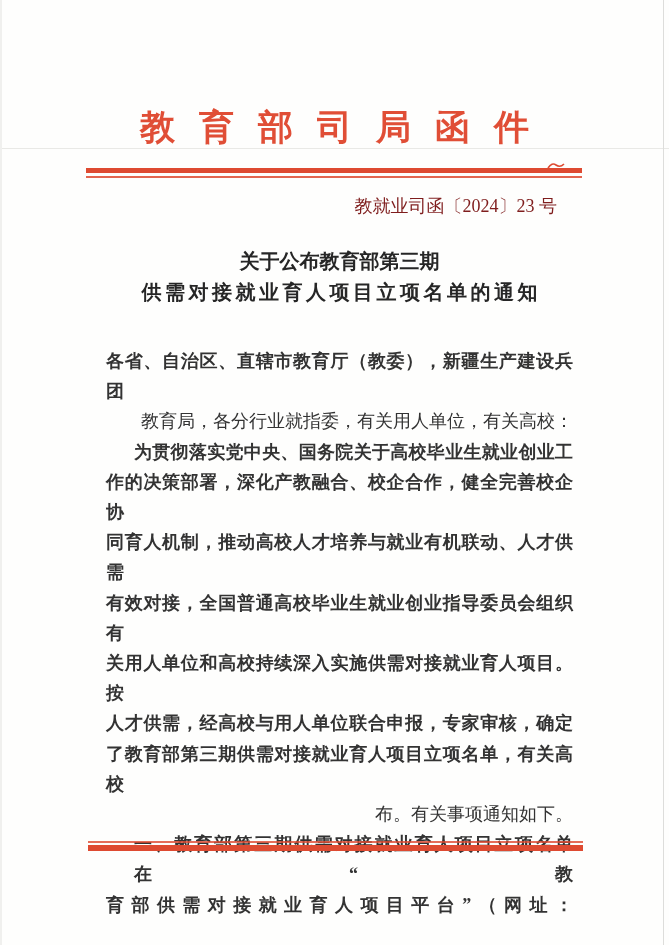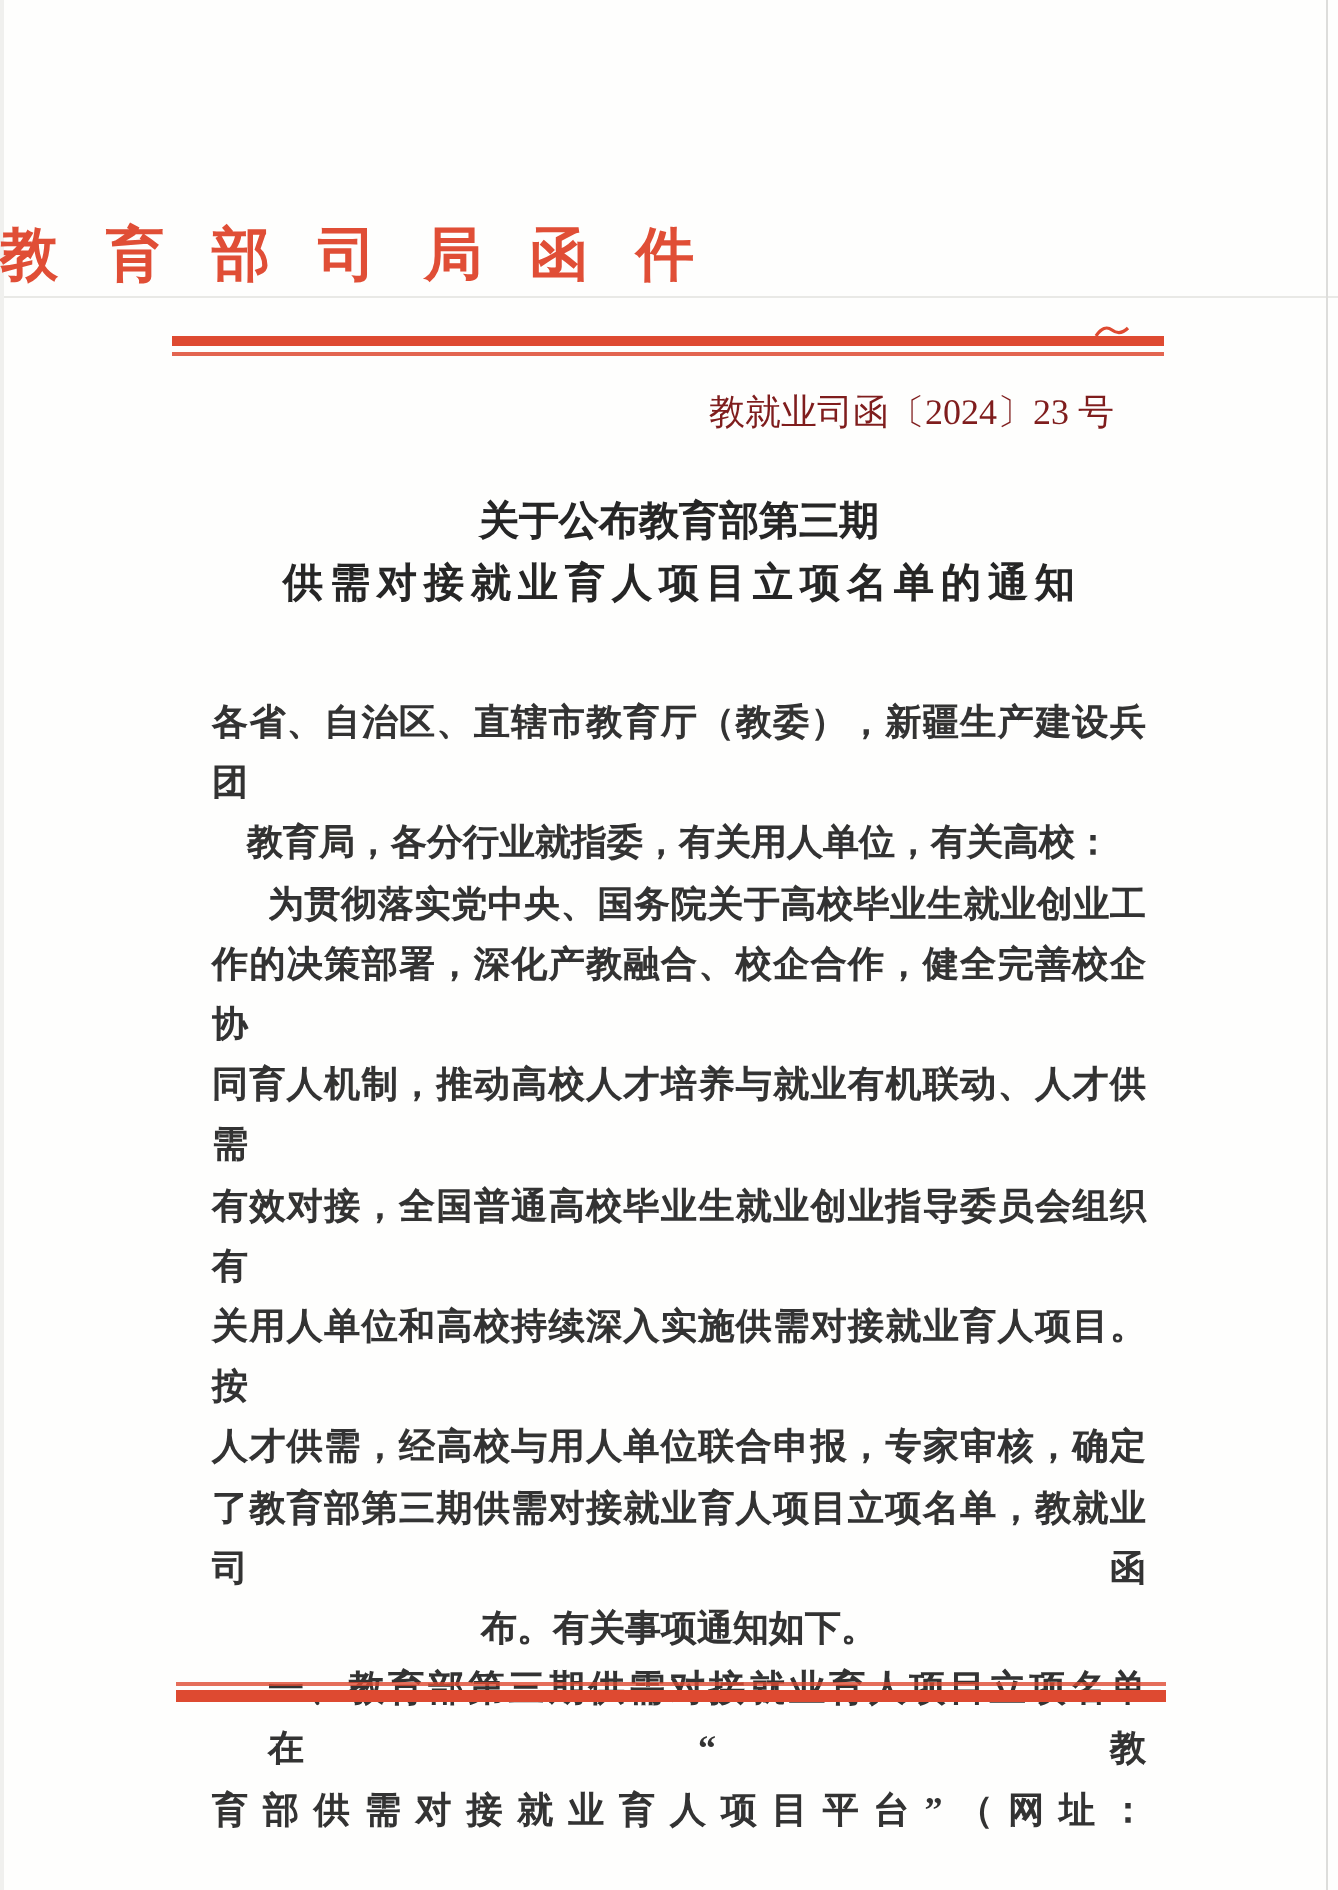--- a/index.html
+++ b/index.html
@@ -16,22 +16,22 @@
     position:absolute;left:95px;top:856px;width:480px;height:84px;
     background:
       radial-gradient(ellipse 40% 45% at 25% 40%, #ececе9 0%, rgba(236,236,233,0) 70%),
       radial-gradient(ellipse 35% 50% at 55% 55%, #efefec 0%, rgba(239,239,236,0) 70%),
       radial-gradient(ellipse 30% 40% at 85% 45%, #f1f1ee 0%, rgba(241,241,238,0) 70%);
     opacity:.55;filter:blur(2px);
   }
   
   .letterhead{
     position:absolute;left:0;top:106px;width:669px;height:44px;
-    line-height:44px;
-    font-size:29px;font-weight:bold;color:var(--accent,#e04e36);
+    text-align:center;line-height:44px;
+    font-size:35px;font-weight:bold;color:var(--accent,#e04e36);
     letter-spacing:24px;white-space:nowrap;
   }
   .letterhead span{margin-right:-24px;}
   .rule-top-thick{position:absolute;left:86px;top:168px;width:496px;height:5px;background:var(--rule,#de4a31);}
   .rule-top-thin{position:absolute;left:86px;top:176px;width:496px;height:2px;background:var(--rule,#de4a31);opacity:.85;}
   .scan-mark{position:absolute;left:546px;top:161px;}
   
   .doc-number{
     position:absolute;right:112px;top:194px;height:24px;line-height:24px;
     font-size:18px;color:#7f1d1d;white-space:nowrap;
@@ -44,21 +44,21 @@
   }
   .title .t2{letter-spacing:3.5px;}
   .title .t2 span{margin-right:-3.5px;}
   
   .body-block{
     position:absolute;left:106px;top:346px;width:467px;
     font-size:18px;line-height:30.2px;color:#333;
   }
   .bl{width:467px;}
   .jl{text-align:justify;text-align-last:justify;font-weight:bold;}
-  .pl{text-align:center;font-weight:bold;}
+  .pl{text-align:right;}
   .ind{padding-left:28px;width:439px;}
   
   .rule-bot-thin{position:absolute;left:88px;top:841px;width:495px;height:2px;background:var(--rule,#de4a31);opacity:.8;}
   .rule-bot-thick{position:absolute;left:88px;top:845px;width:495px;height:6px;background:var(--rule,#de4a31);}
 </style>
 </head>
 <body>
 
 <div class="page">
 
@@ -87,21 +87,21 @@
 
   <div class="body-block">
     <div class="bl jl">各省、自治区、直辖市教育厅（教委），新疆生产建设兵团</div>
     <div class="bl pl">教育局，各分行业就指委，有关用人单位，有关高校：</div>
     <div class="bl jl ind">为贯彻落实党中央、国务院关于高校毕业生就业创业工</div>
     <div class="bl jl">作的决策部署，深化产教融合、校企合作，健全完善校企协</div>
     <div class="bl jl">同育人机制，推动高校人才培养与就业有机联动、人才供需</div>
     <div class="bl jl">有效对接，全国普通高校毕业生就业创业指导委员会组织有</div>
     <div class="bl jl">关用人单位和高校持续深入实施供需对接就业育人项目。按</div>
     <div class="bl jl">人才供需，经高校与用人单位联合申报，专家审核，确定</div>
-    <div class="bl jl">了教育部第三期供需对接就业育人项目立项名单，教就业司函</div>
+    <div class="bl jl">了教育部第三期供需对接就业育人项目立项名单，有关高校</div>
     <div class="bl pl">布。有关事项通知如下。</div>
     <div class="bl jl ind">一、教育部第三期供需对接就业育人项目立项名单在“教</div>
     <div class="bl jl">育部供需对接就业育人项目平台”（网址：</div>
 
   </div>
 
   <div class="rule-bot-thin"></div>
   <div class="rule-bot-thick"></div>
   <div class="mottle"></div>
 

